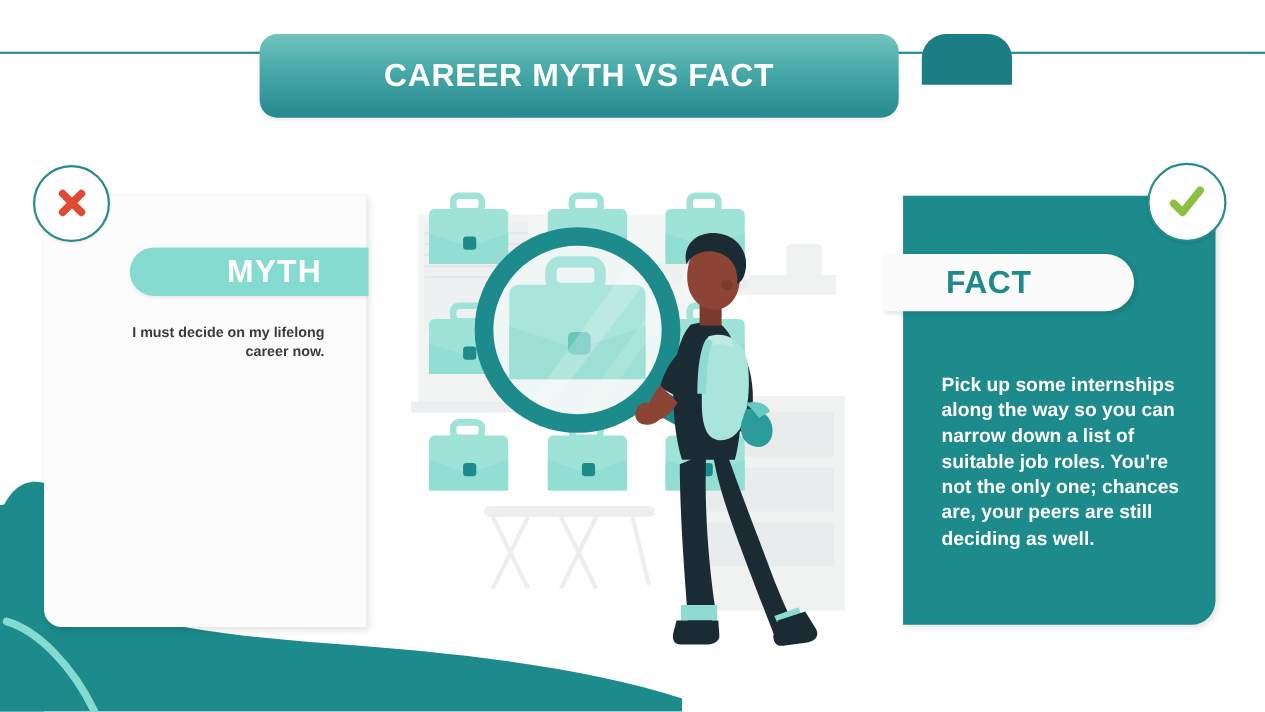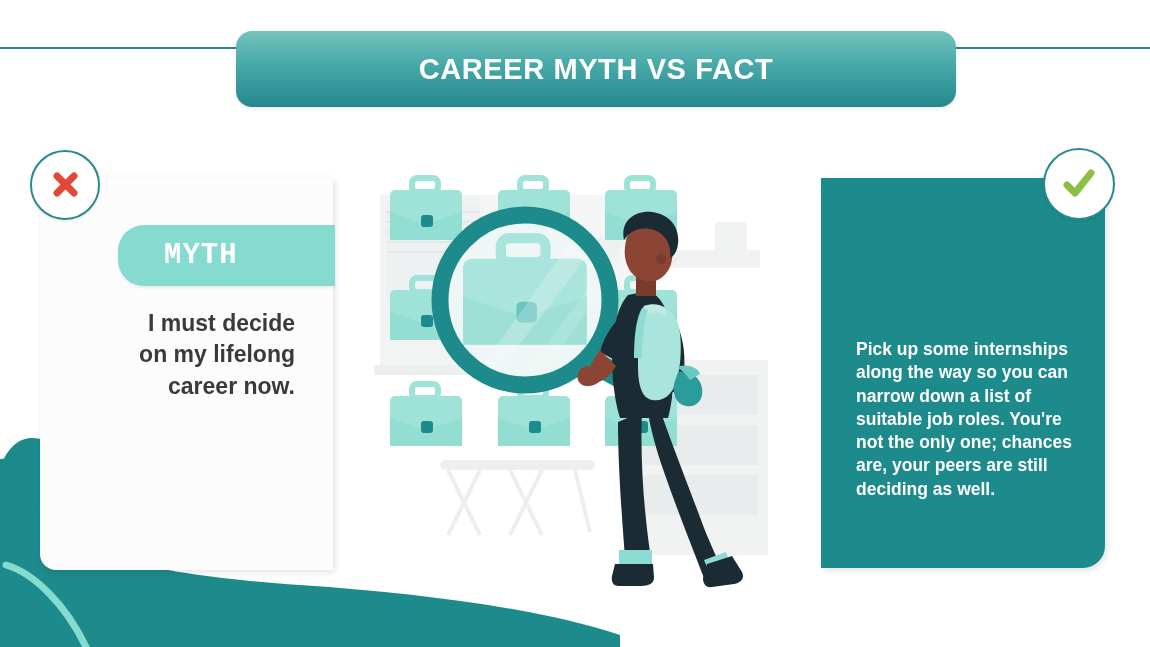--- a/index.html
+++ b/index.html
@@ -16,51 +16,50 @@
   .bg-wave { position:absolute; left:0; bottom:0; width:620px; height:300px; }
   .rule-line {
     position:absolute; left:0; top:47px; width:1150px; height:2px;
     background:#2a8a8d;
   }
   .ribbon-tab {
     position:absolute; left:838px; top:31px; width:82px; height:46px;
     background:#1b7e84; border-radius:22px 22px 0 0;
   }
   .header-banner {
-    position:absolute; left:236px; top:31px; width:720px; height:76px;
+    position:absolute; left:236px; top:31px; width:581px; height:76px;
     border-radius:16px;
     background:linear-gradient(180deg,#74c3bd 0%, #49aaa9 42%, #25888e 100%);
     display:flex; align-items:center; justify-content:center;
     box-shadow:0 2px 4px rgba(0,0,0,.08);
   }
   .header-title {
     color:#ffffff; font-size:29px; font-weight:bold; letter-spacing:.6px;
     font-family:"Liberation Sans", sans-serif;
   }
 
   
   .myth-card {
     position:absolute; left:40px; top:178px; width:293px; height:392px;
     background:#fcfcfc; border-radius:0 0 0 16px;
     box-shadow:2px 2px 7px rgba(0,0,0,.12);
   }
   .myth-pill {
-    position:absolute; left:118px; top:225px; width:217px; height:61px;
+    position:absolute; left:118px; top:225px; width:217px; height:44px;
     background:#85dbd0; border-radius:26px 0 0 26px;
-    display:flex; align-items:center; 
+    display:flex; align-items:center; justify-content:center;
     box-shadow:0 2px 3px rgba(0,0,0,.07);
-    font-family:Liberation Mono, monospace;
   }
   .myth-pill-label {
     color:#ffffff; font-size:29px; font-weight:bold; letter-spacing:1px;
     padding-left:46px;
   }
   .myth-body {
-    position:absolute; left:118px; top:308px; width:177px;
-    text-align:right; color:#3a3a3c; font-size:23px; line-height:1.36;
+    position:absolute; left:118px; top:293px; width:177px;
+    text-align:right; color:#3a3a3c; font-size:13px; line-height:1.36;
     font-weight:bold;
   }
   .badge-x {
     position:absolute; left:30px; top:150px; width:70px; height:70px;
     border-radius:50%; background:#ffffff; border:2px solid #2a8a8d;
     display:flex; align-items:center; justify-content:center;
     box-shadow:0 1px 3px rgba(0,0,0,.10);
   }
 
   
@@ -290,20 +289,23 @@
 
   <div class="badge-x">
     <svg width="34" height="34" viewBox="0 0 34 34">
       <path d="M9,8 L26,25" stroke="#e04a35" stroke-width="7" stroke-linecap="round"></path>
       <path d="M26,8 L9,25" stroke="#e04a35" stroke-width="7" stroke-linecap="round"></path>
     </svg>
   </div>
 
   <div class="fact-card"></div>
 
+  <div class="fact-pill">
+    <span class="fact-pill-label">FACT</span>
+  </div>
 
   <div class="fact-body">Pick up some internships along the way so you can narrow down a list of suitable job roles. You're not the only one; chances are, your peers are still deciding as well.</div>
 
   <div class="badge-check">
     <svg width="38" height="38" viewBox="0 0 38 38">
       <path d="M7,20 L15,28 L31,8" fill="none" stroke="#8cc043" stroke-width="7" stroke-linecap="round" stroke-linejoin="round"></path>
     </svg>
   </div>
 
 </div>

